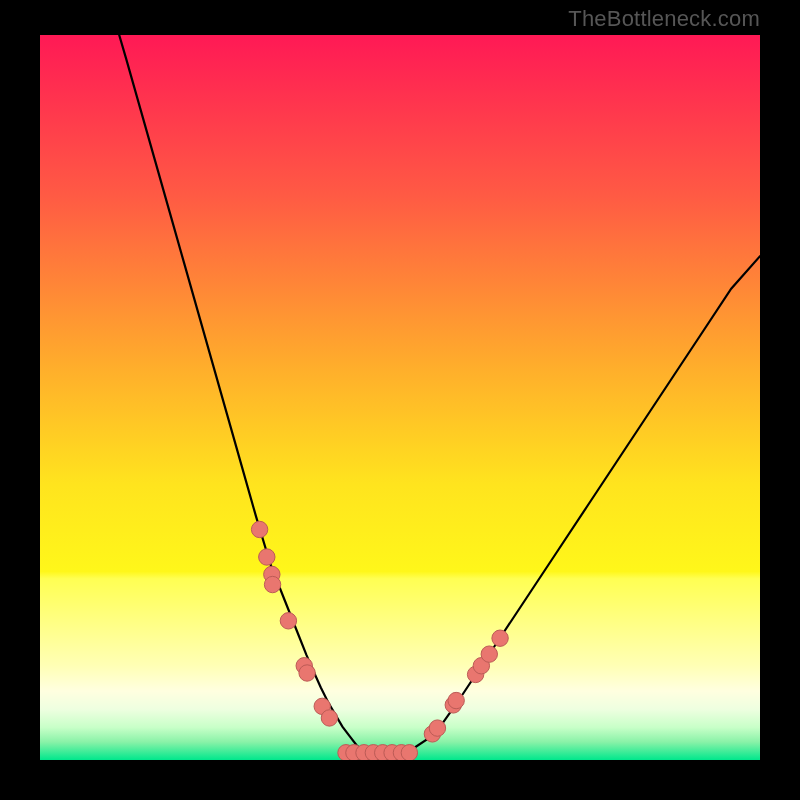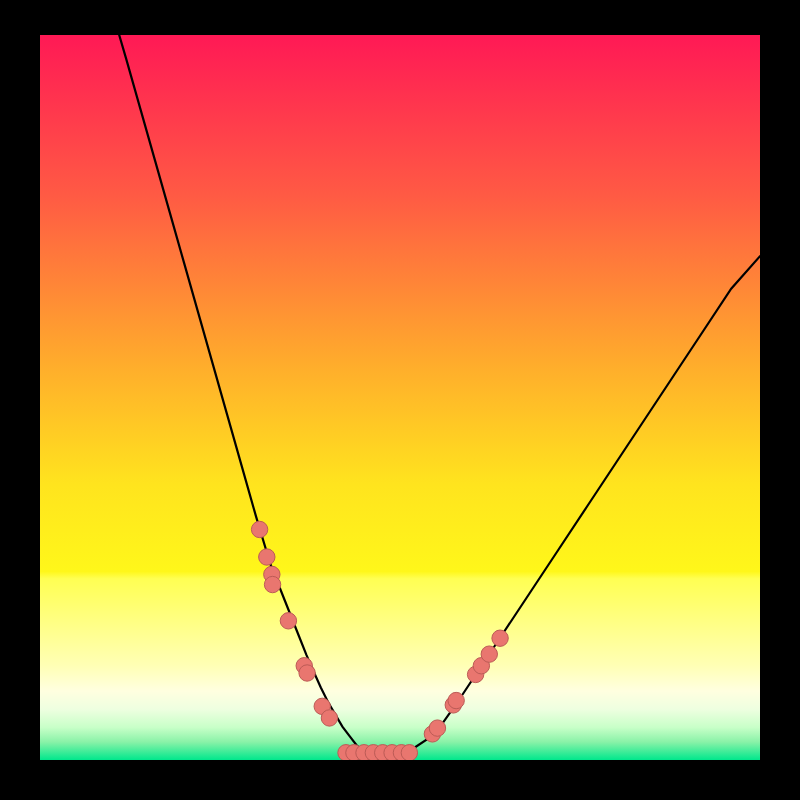--- a/index.html
+++ b/index.html
@@ -24,20 +24,21 @@
     color: #565656;
     font-weight: 400;
     letter-spacing: 0.2px;
   }
   svg { display: block; }
 </style>
 </head>
 <body>
 
 <div class="frame">
+  <div class="watermark">TheBottleneck.com</div>
   <div class="plot">
     <svg id="svg" width="720" height="725" viewBox="0 0 720 725">
       <defs>
         <linearGradient id="bg" x1="0" y1="0" x2="0" y2="1">
           <stop offset="0" stop-color="#ff1955"></stop>
           <stop offset="0.22" stop-color="#ff5a44"></stop>
           <stop offset="0.45" stop-color="#ffab2c"></stop>
           <stop offset="0.62" stop-color="#ffe41e"></stop>
           <stop offset="0.74" stop-color="#fff71a"></stop>
           <stop offset="0.75" stop-color="#ffff53"></stop>

